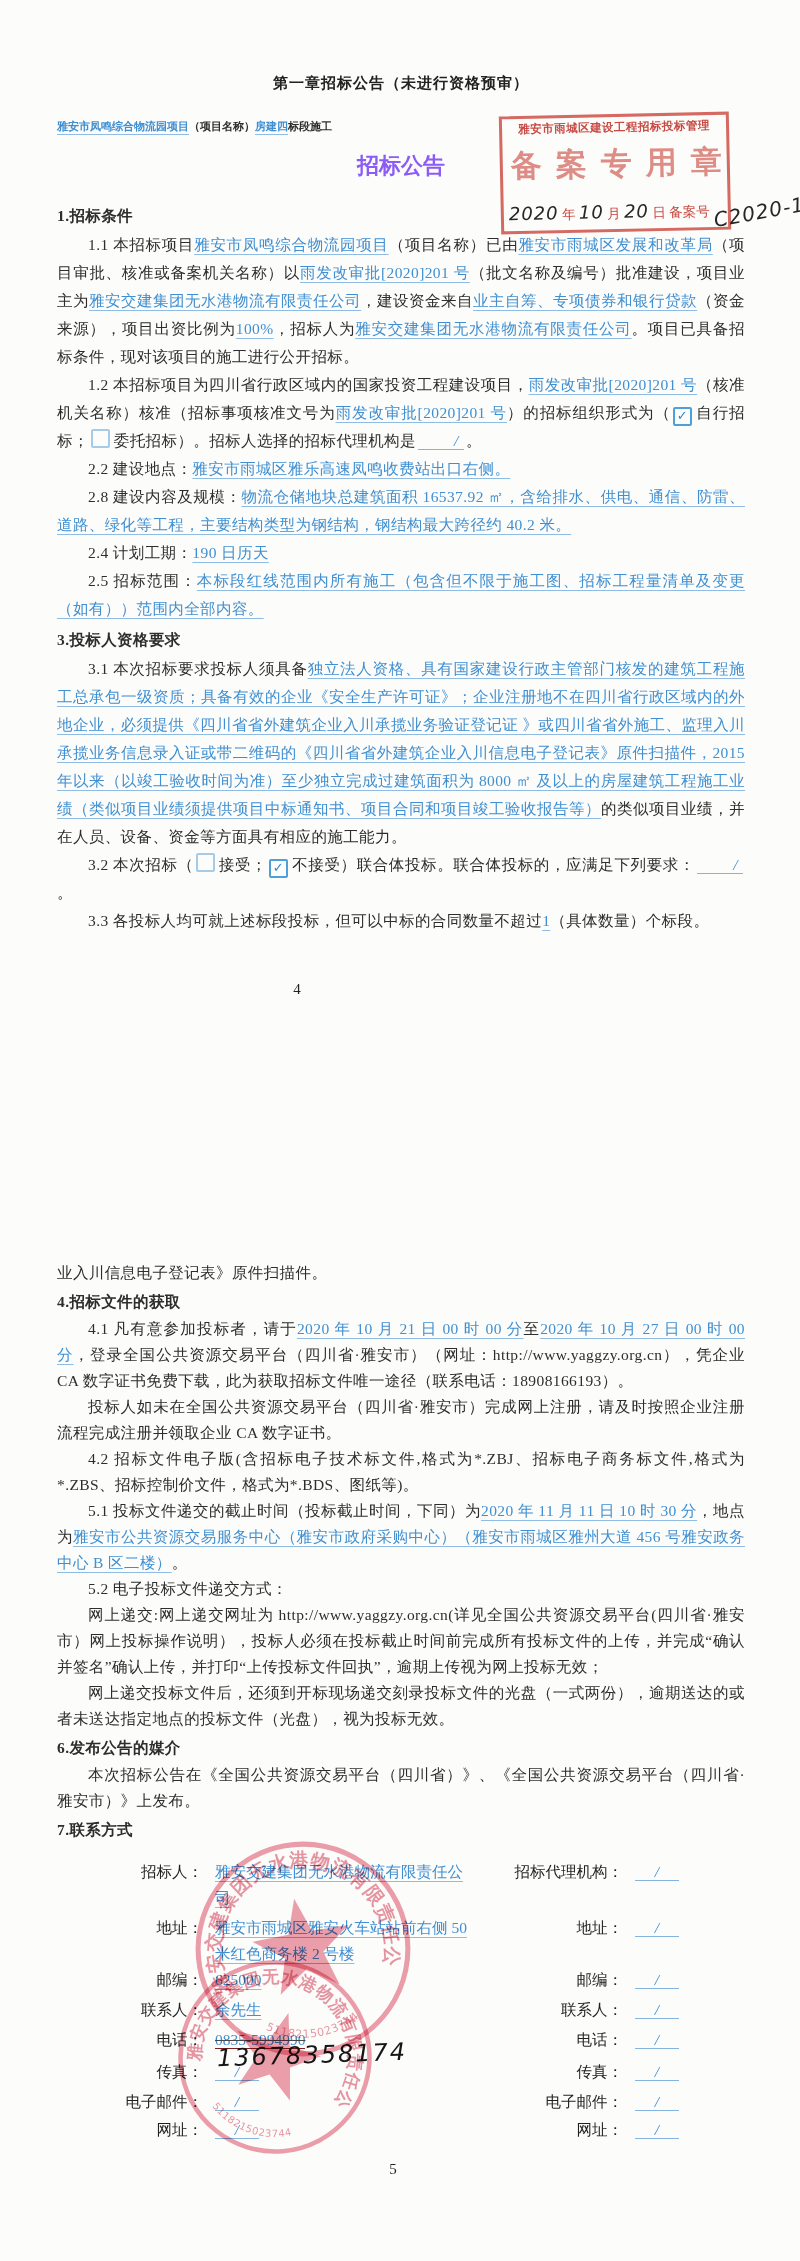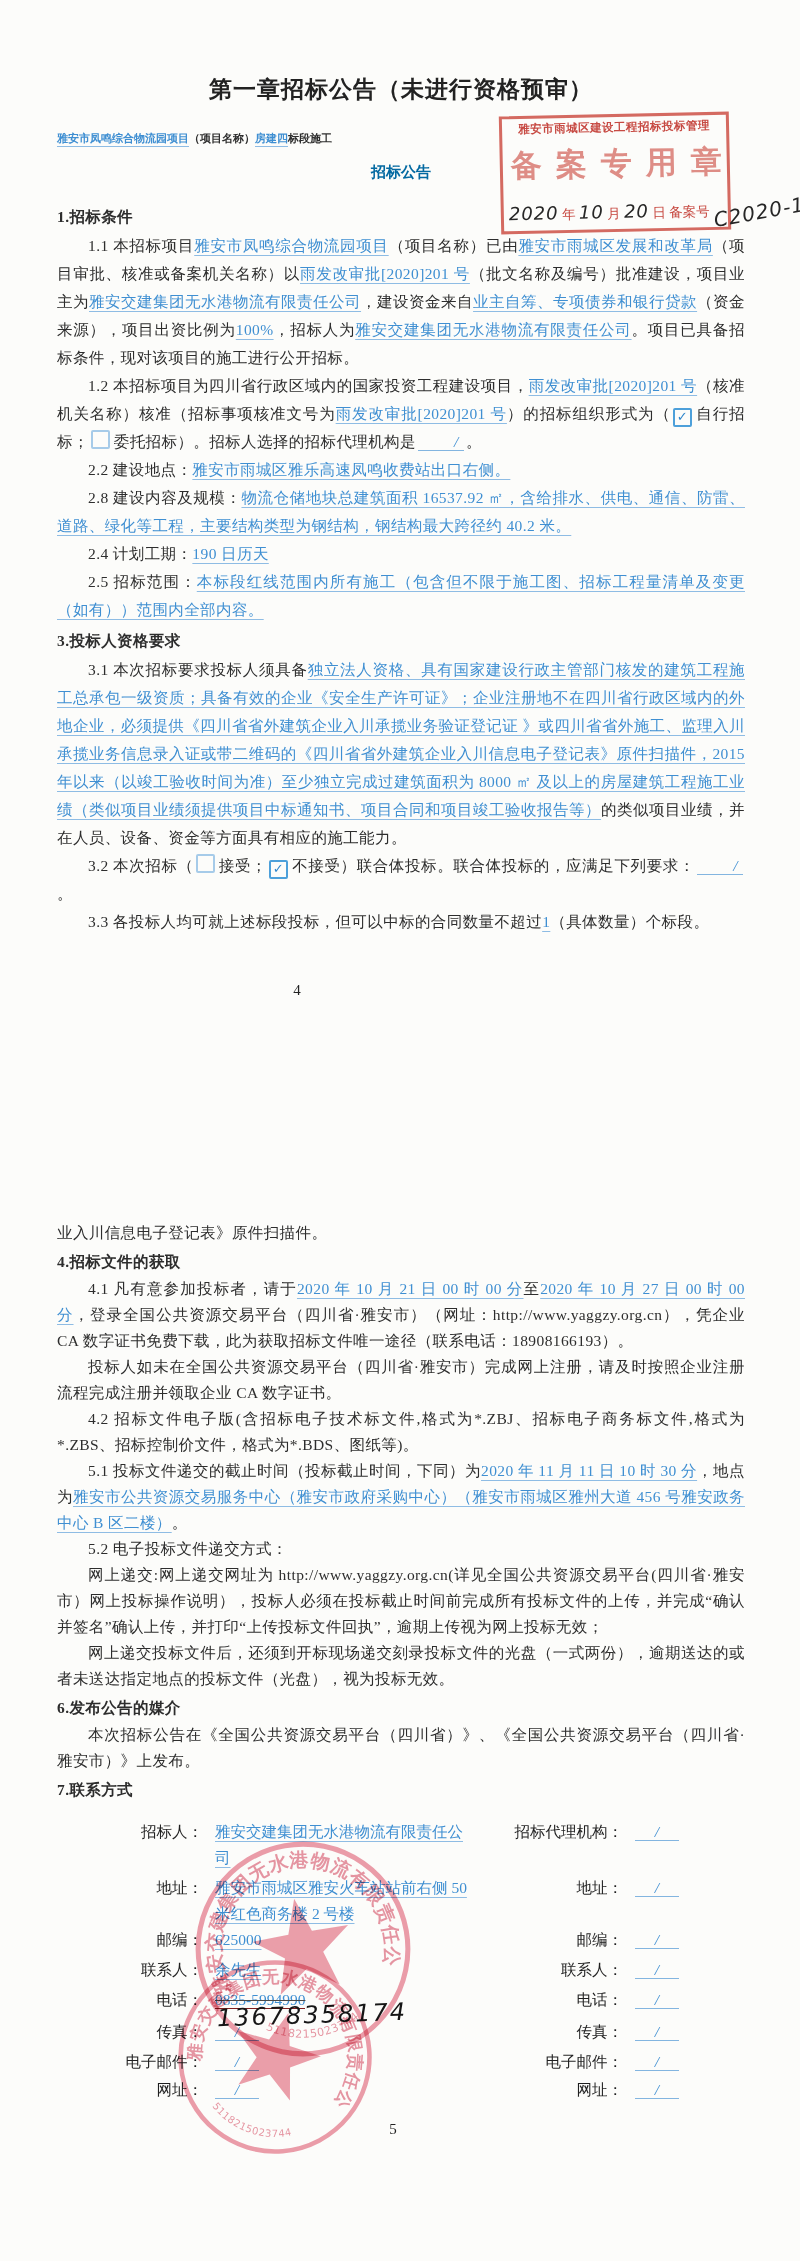--- a/index.html
+++ b/index.html
@@ -4,25 +4,25 @@
 <style>
   html,body{margin:0;padding:0;}
   body{
     width:800px;height:2261px;position:relative;overflow:hidden;
     background:#fcfcfa;
     font-family:"Liberation Serif","DejaVu Serif",serif;
     color:#2d2d2d;
   }
   .page{position:absolute;left:57px;width:688px;}
   #page1{top:0;}
-  #page2{top:1216px;}
-
-  .chapter-title{margin:0;padding-top:74px;text-align:center;font-size:23px;font-weight:bold;letter-spacing:1px;color:#222;}
+  #page2{top:1256px;}
+
+  .chapter-title{margin:0;padding-top:74px;text-align:center;font-size:15px;font-weight:bold;letter-spacing:1px;color:#222;}
   .subtitle{margin-top:26px;text-align:left;font-size:11px;font-weight:bold;color:#222;}
-  .notice-title{margin-top:17px;text-align:center;font-size:15px;font-weight:bold;color:#0369a1;}
+  .notice-title{margin-top:17px;text-align:center;font-size:22px;font-weight:bold;color:#8b5cf6;}
 
   #p1-blocks{margin-top:21px;font-size:15.5px;line-height:28px;letter-spacing:.4px;}
   #p2-blocks{padding-top:4px;font-size:15.5px;line-height:26px;letter-spacing:.4px;}
   .blk{margin:0;text-align:justify;}
   .blk.heading{font-weight:bold;margin:3px 0 1px;color:#1e1e1e;}
   .blk.indent{text-indent:31px;}
 
   .seg-n{color:#2d2d2d;}
   .seg-b{
     color:#3f8fd2;

